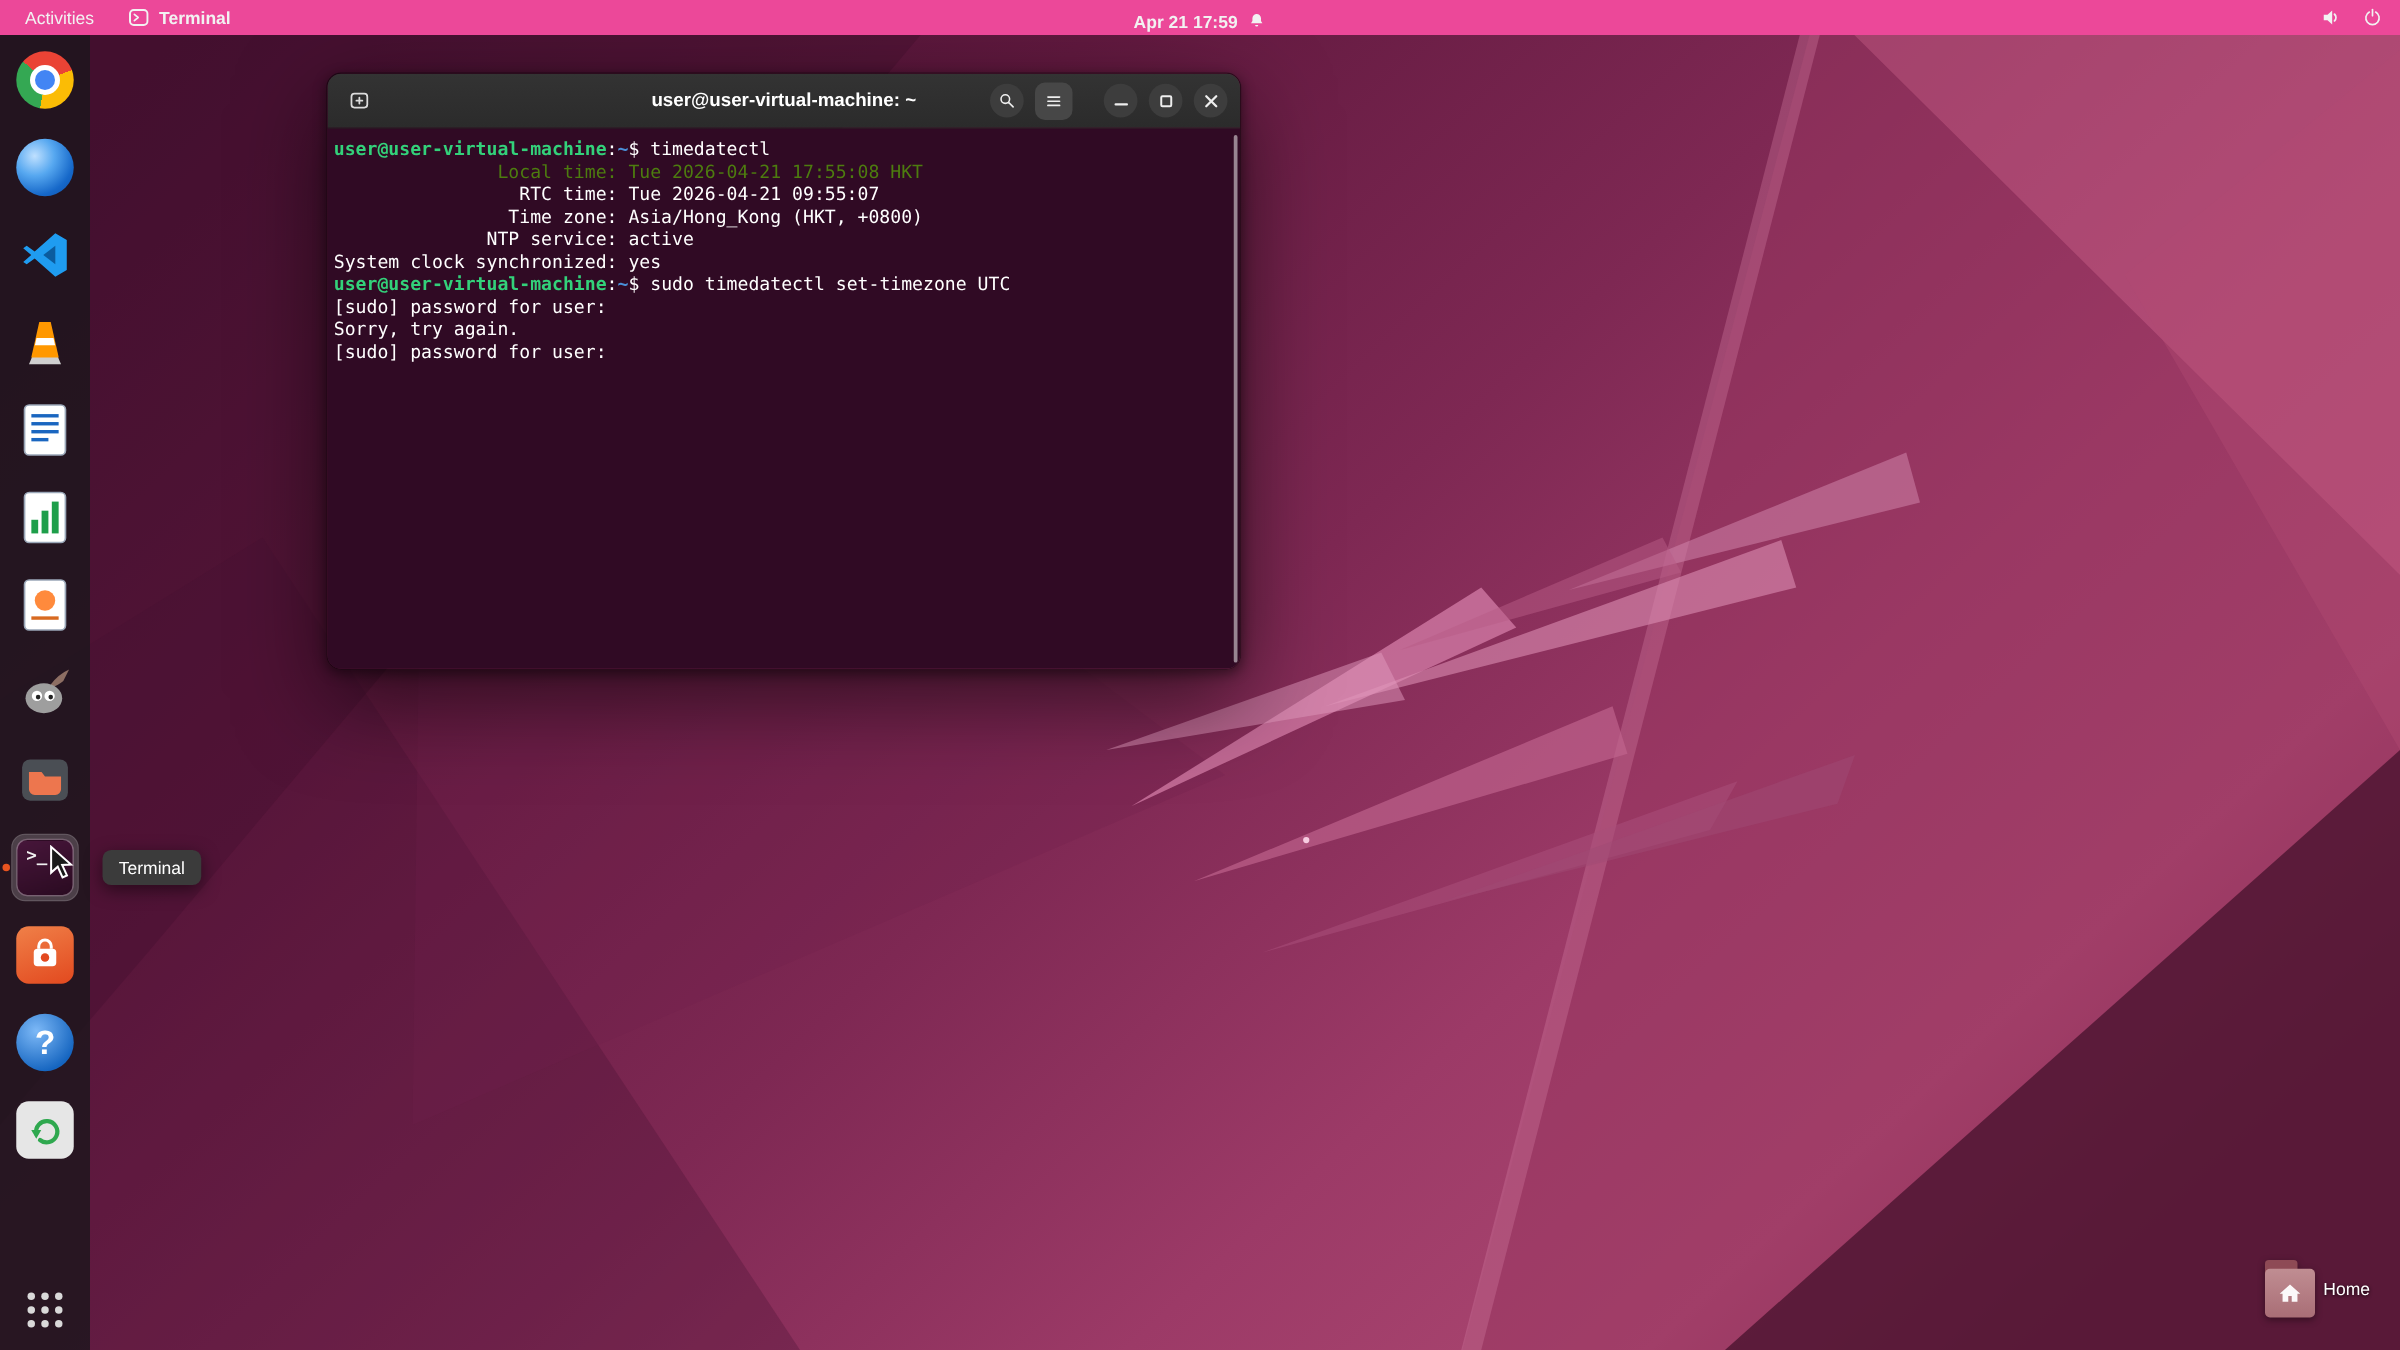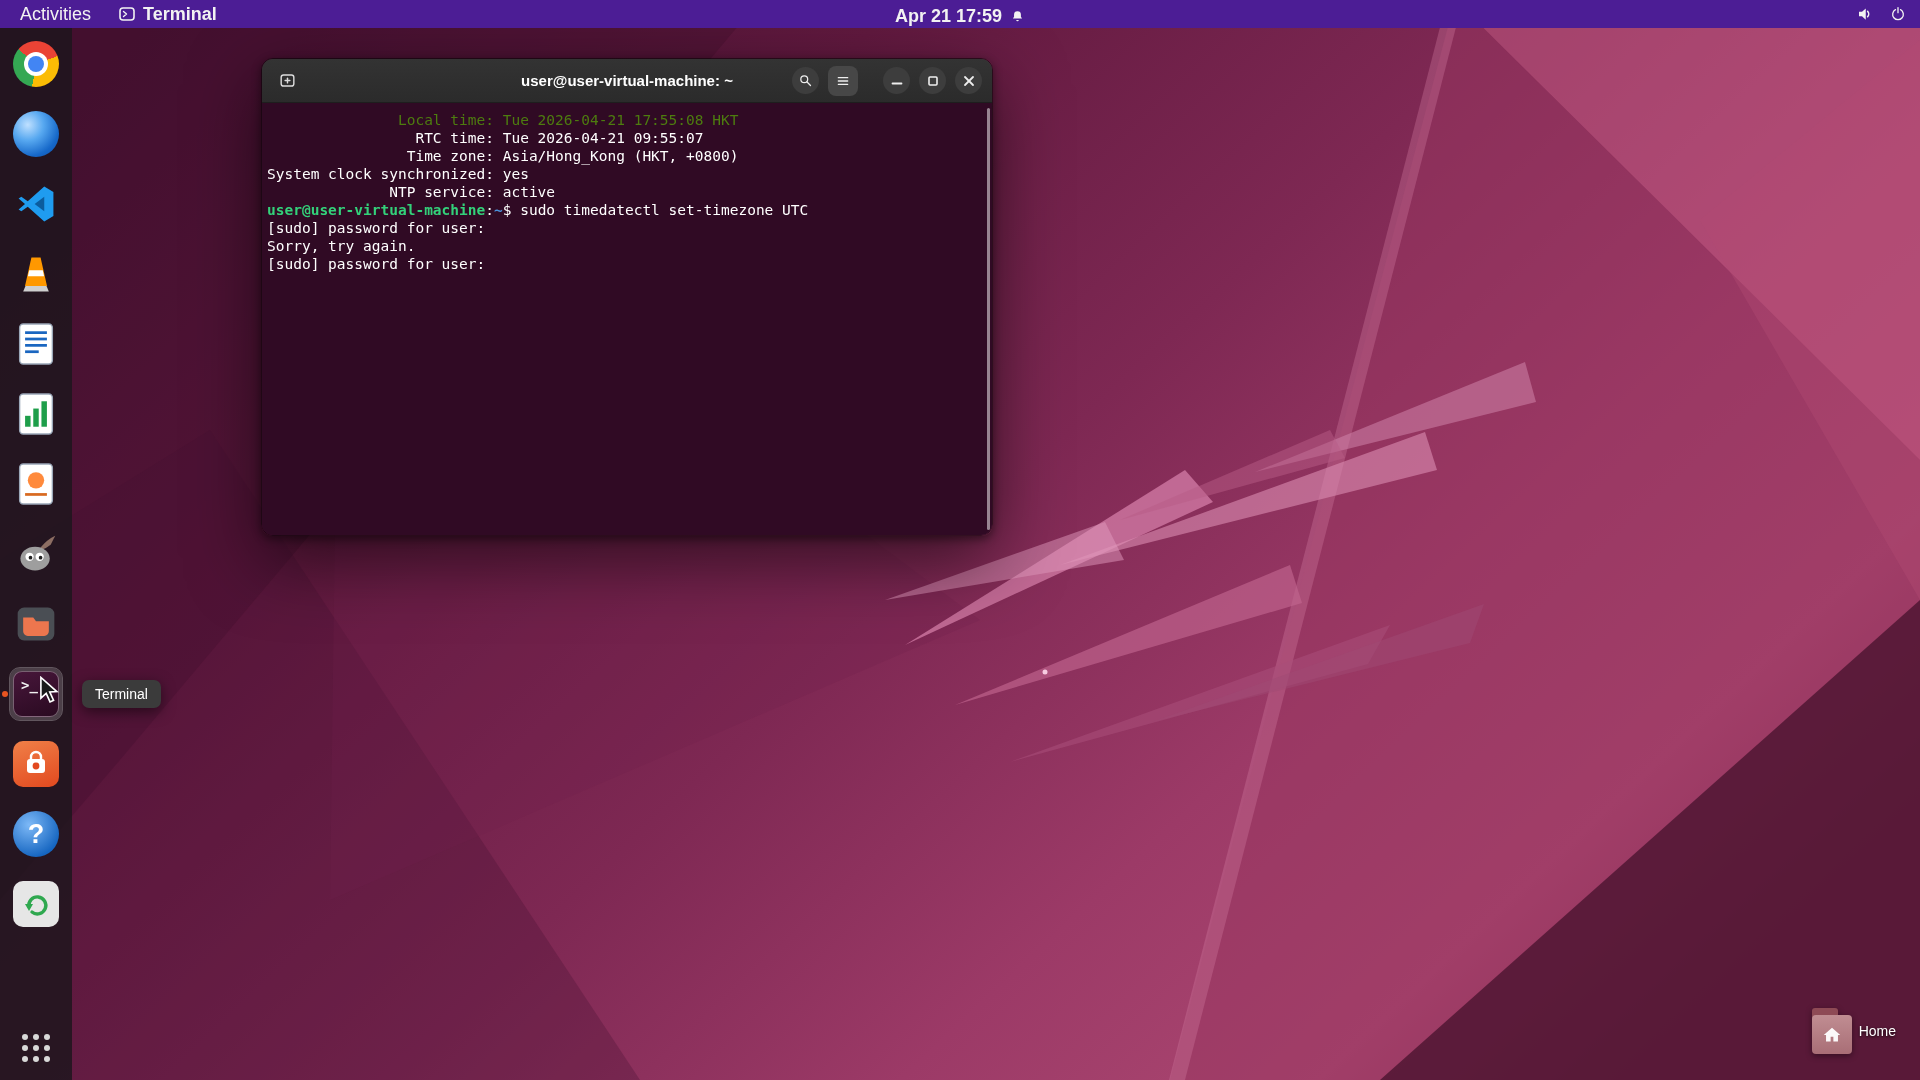--- a/index.html
+++ b/index.html
@@ -10,23 +10,23 @@
     background: #5e1a40;
     color: #fff;
   }
 
   
   .wallpaper { position: absolute; inset: 0; z-index: 0; }
 
   
   .topbar {
     position: absolute; top: 0; left: 0; right: 0; height: 28px;
-    background: #4c1d95; z-index: 50;
+    background: #ec4899; z-index: 50;
     display: flex; align-items: center; padding: 0 14px;
-    font-size: 18px; color: #f2f2f2;
+    font-size: 14px; color: #f2f2f2;
   }
   .topbar-left { display: flex; align-items: center; gap: 22px; }
   .activities { padding: 2px 6px; border-radius: 12px; cursor: default; }
   .app-indicator { display: flex; align-items: center; gap: 8px; font-weight: 600; }
   .topbar-center {
     position: absolute; left: 50%; top: 0; height: 33px; transform: translateX(-50%);
     display: flex; align-items: center; gap: 8px; font-weight: 600;
   }
   .topbar-right { margin-left: auto; display: flex; align-items: center; gap: 16px; }
 
@@ -357,25 +357,26 @@
             <line x1="2" y1="2" x2="10" y2="10" stroke="#eeeeee" stroke-width="1.8" stroke-linecap="round"></line>
             <line x1="10" y1="2" x2="2" y2="10" stroke="#eeeeee" stroke-width="1.8" stroke-linecap="round"></line>
           </svg>
         </div>
       </div>
     </div>
   </div>
 
   <div class="term-body">
     <div>
+        <div class="term-line"><span style="color: rgb(51, 209, 122); font-weight: bold;">user@user-virtual-machine</span><span style="color: rgb(255, 255, 255);">:</span><span style="color: rgb(74, 144, 217); font-weight: bold;">~</span><span style="color: rgb(255, 255, 255);">$ timedatectl</span></div>
         <div class="term-line"><span style="color: #4d7c0f;">               Local time: Tue 2026-04-21 17:55:08 HKT</span></div>
         <div class="term-line"><span style="color: rgb(255, 255, 255);">                 RTC time: Tue 2026-04-21 09:55:07</span></div>
         <div class="term-line"><span style="color: rgb(255, 255, 255);">                Time zone: Asia/Hong_Kong (HKT, +0800)</span></div>
+        <div class="term-line"><span style="color: rgb(255, 255, 255);">              NTP service: active</span></div>
         <div class="term-line"><span style="color: rgb(255, 255, 255);">System clock synchronized: yes</span></div>
-        <div class="term-line"><span style="color: rgb(255, 255, 255);">              NTP service: active</span></div>
         <div class="term-line"><span style="color: rgb(51, 209, 122); font-weight: bold;">user@user-virtual-machine</span><span style="color: rgb(255, 255, 255);">:</span><span style="color: rgb(74, 144, 217); font-weight: bold;">~</span><span style="color: rgb(255, 255, 255);">$ sudo timedatectl set-timezone UTC</span></div>
         <div class="term-line"><span style="color: rgb(255, 255, 255);">[sudo] password for user: </span></div>
         <div class="term-line"><span style="color: rgb(255, 255, 255);">Sorry, try again.</span></div>
         <div class="term-line"><span style="color: rgb(255, 255, 255);">[sudo] password for user: </span></div>
       </div>
     <div class="term-scrollbar"></div>
   </div>
 </div>
 
 <div class="home-shortcut">

